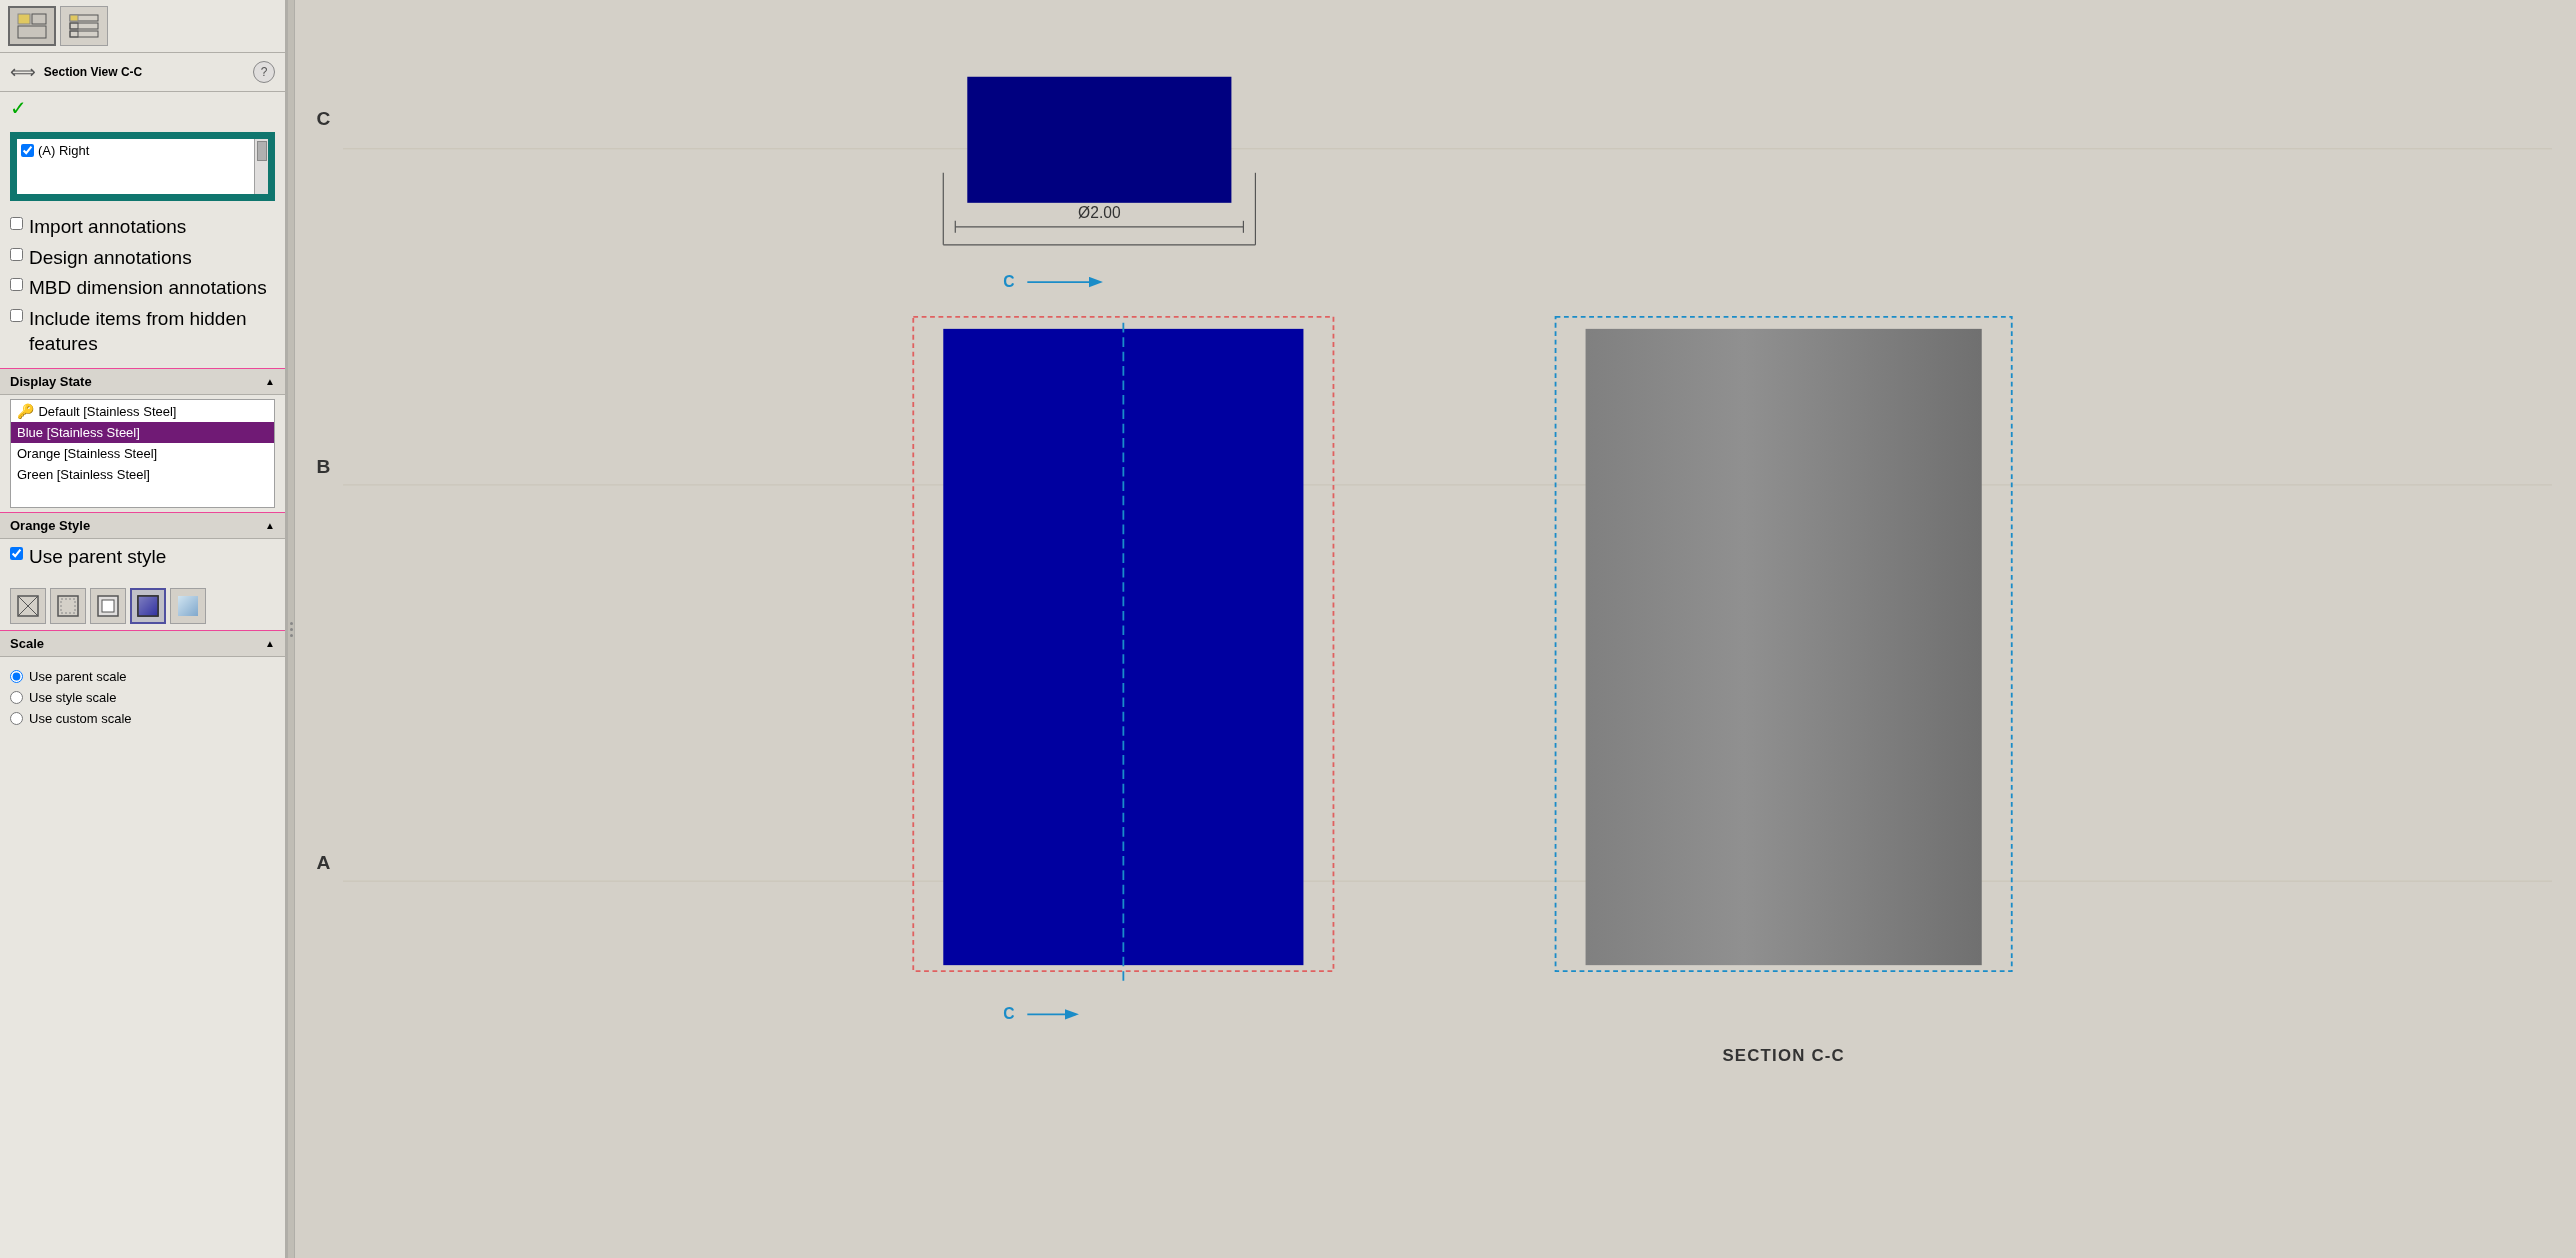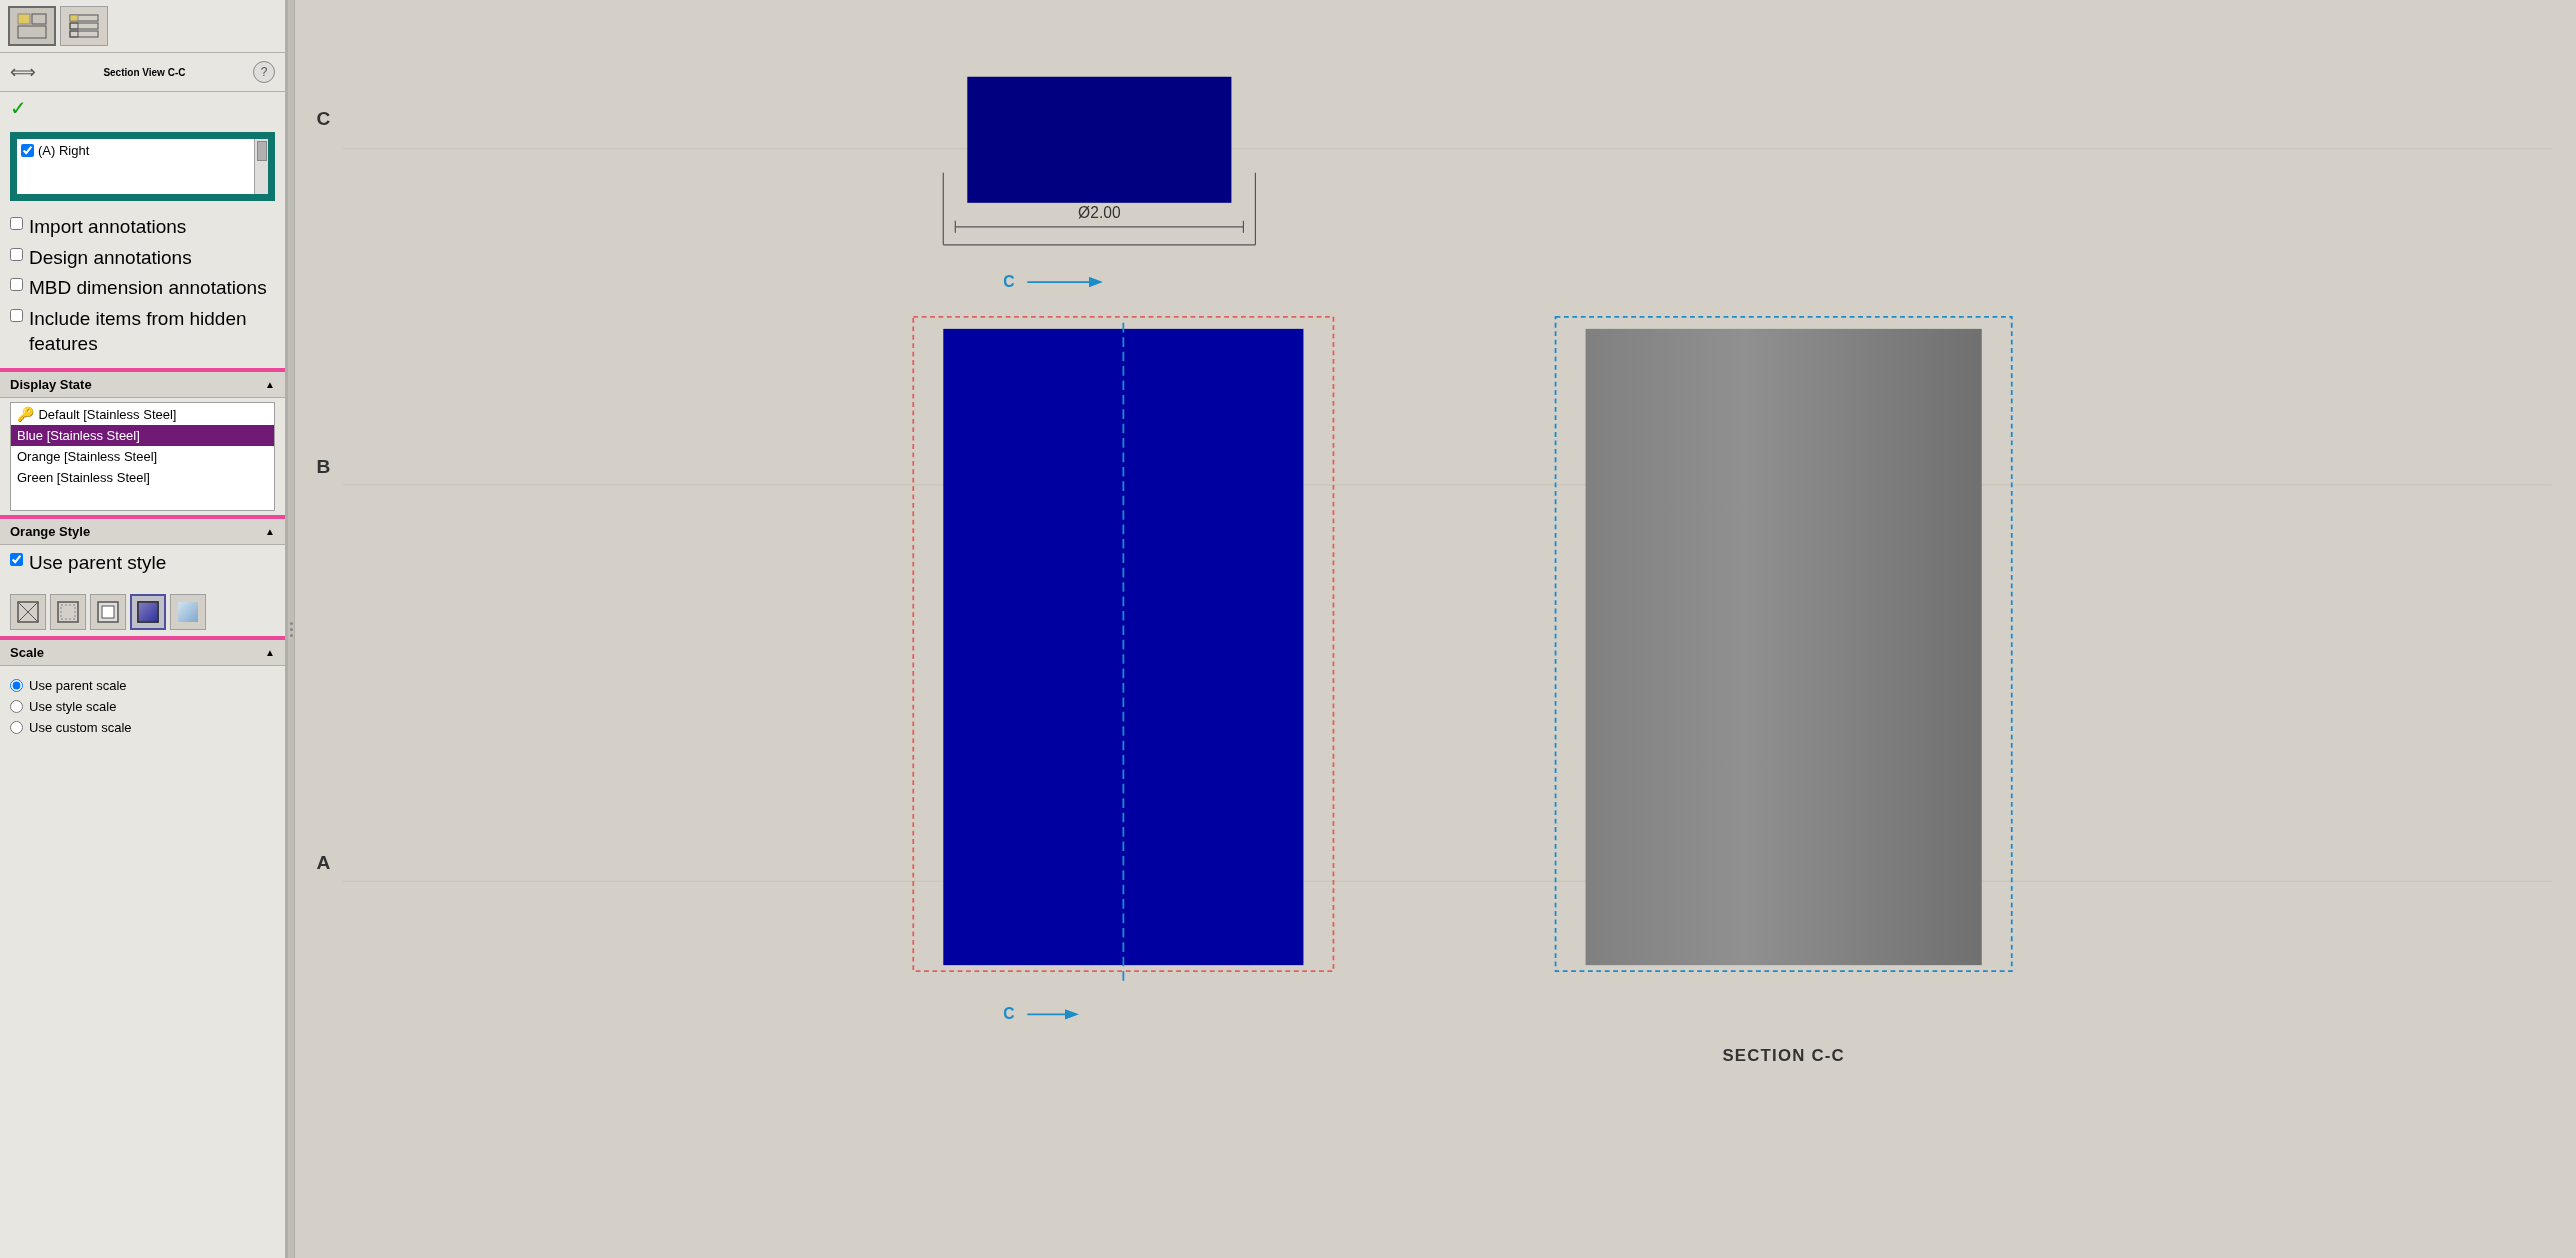--- a/index.html
+++ b/index.html
@@ -42,23 +42,22 @@
     
     .section-header {
       display: flex;
       align-items: center;
       padding: 8px 10px;
       gap: 8px;
       border-bottom: 1px solid #b0aea8;
     }
     .section-header-title {
       font-weight: bold;
-      font-size: 10px;
+      font-size: 12px;
       flex: 1;
-      text-align: center;
     }
     .help-btn {
       width: 22px; height: 22px;
       border-radius: 50%;
       border: 1px solid #888;
       background: #e0dedd;
       display: flex; align-items: center; justify-content: center;
       font-size: 12px; cursor: pointer; color: #555;
     }
     .checkmark-green {
@@ -102,21 +101,21 @@
     .checkbox-item input[type="checkbox"] {
       margin-top: 2px; cursor: pointer;
     }
     .checkbox-label { font-size: 19px; line-height: 1.3; }
 
     
     .collapsible-header {
       display: flex; align-items: center; justify-content: space-between;
       padding: 5px 10px;
       background: #d8d5ce;
-      border-top: 4px solid #ec4899;
+      border-top: 1px solid #ec4899;
       border-bottom: 1px solid #b0aea8;
       font-weight: bold;
       font-size: 13px;
       cursor: pointer;
     }
     .collapse-arrow { font-size: 10px; }
 
     
     .display-state-list {
       margin: 4px 10px;

